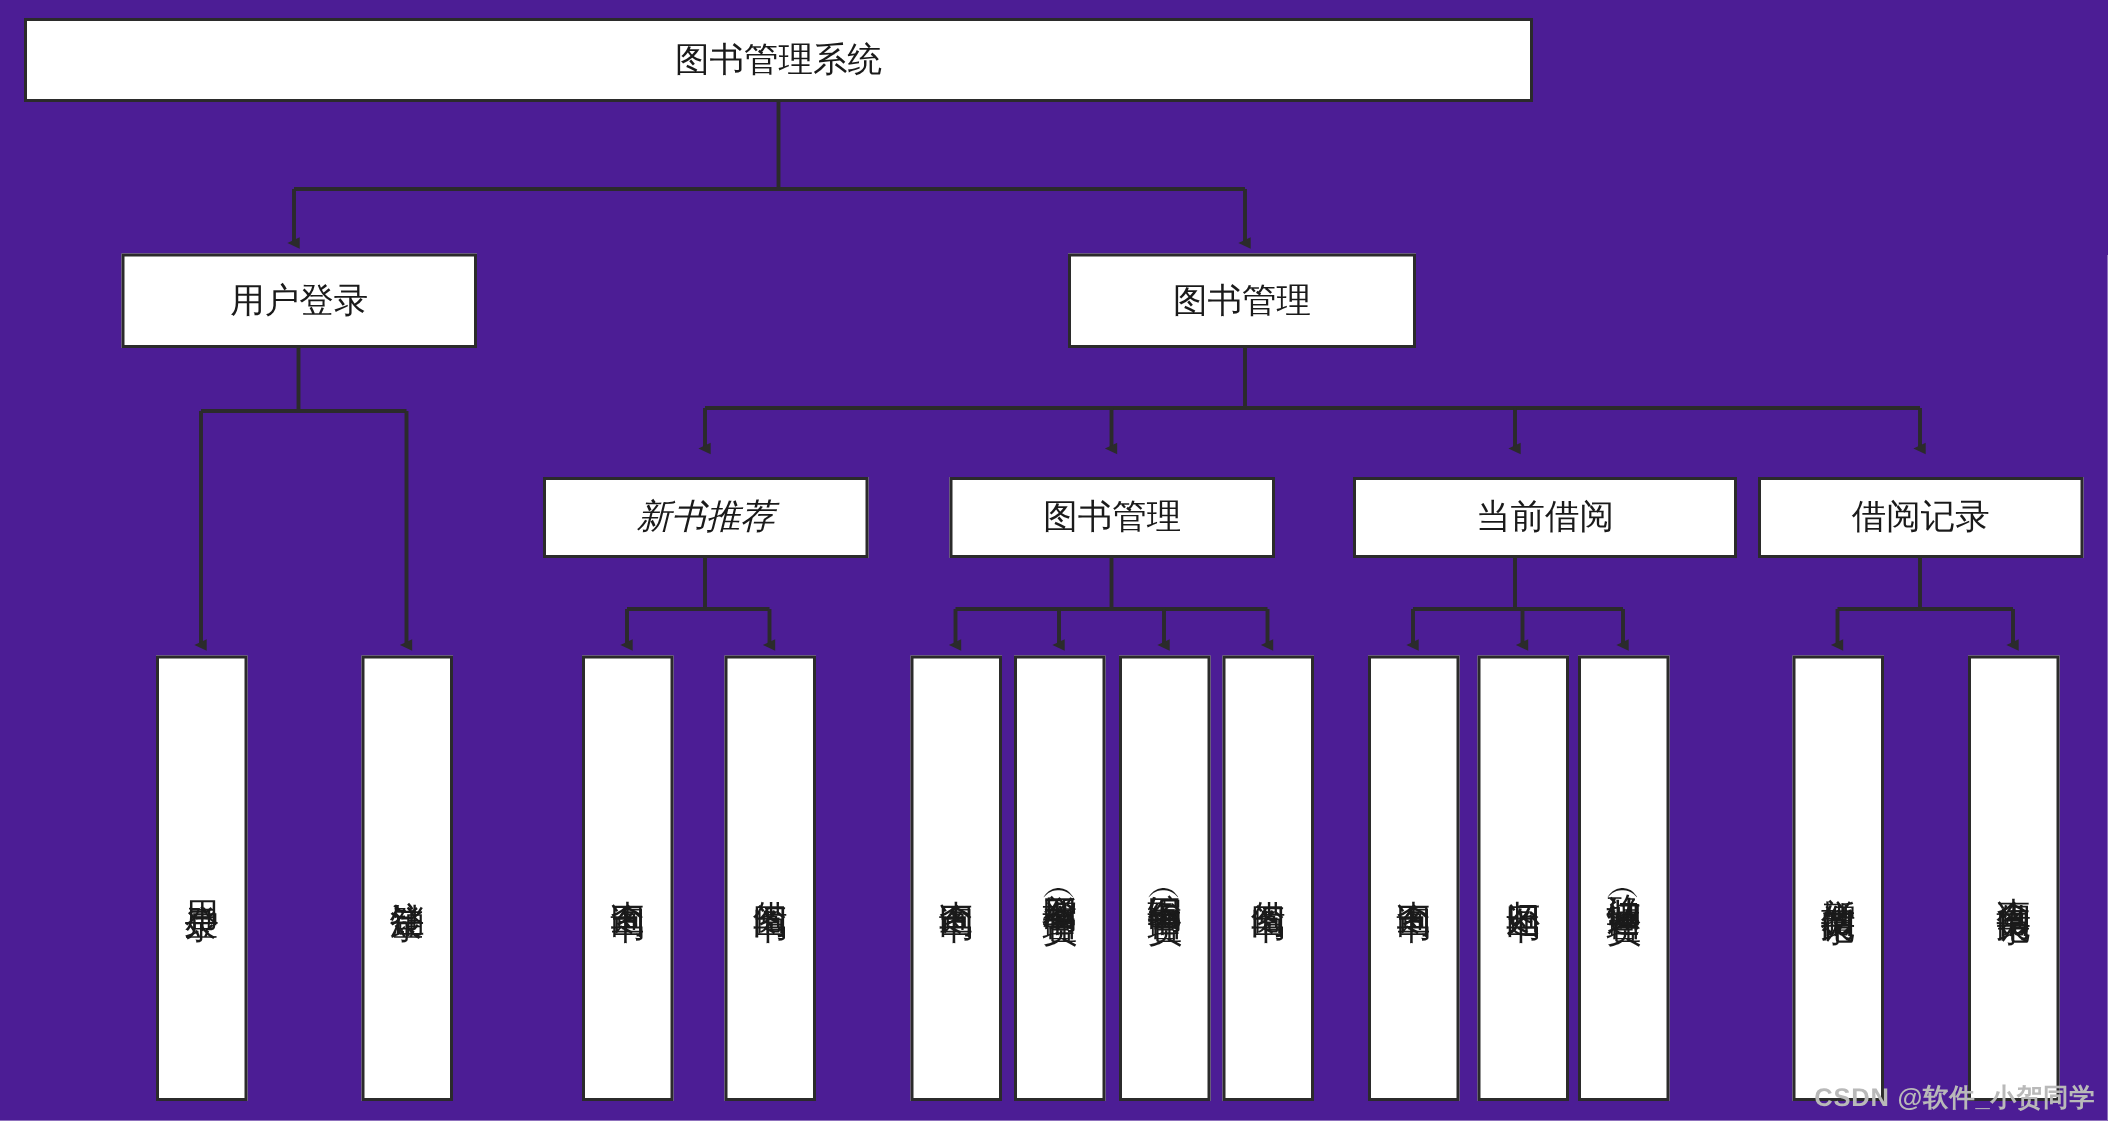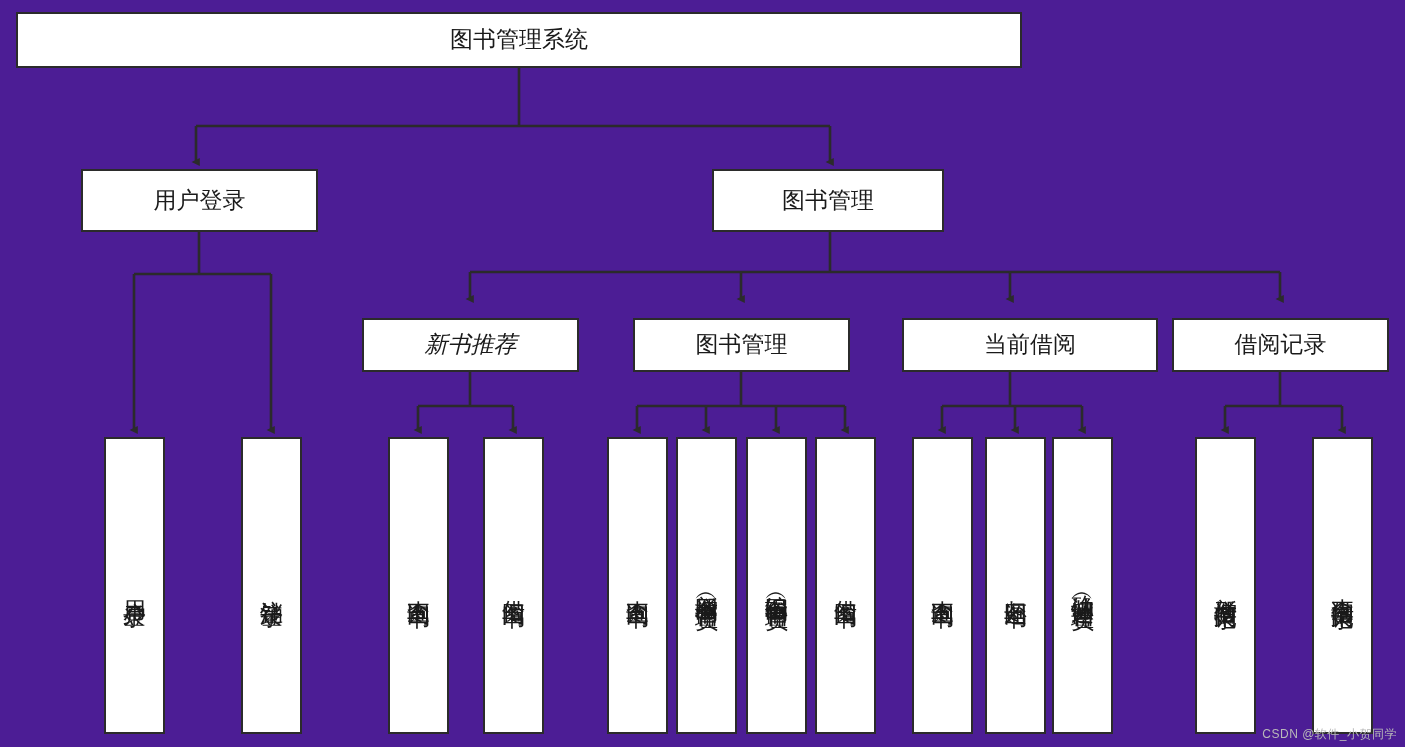--- a/index.html
+++ b/index.html
@@ -55,25 +55,26 @@
     writing-mode: vertical-rl;
     text-orientation: upright;
     font-size: 23px;
     letter-spacing: 2px;
     white-space: nowrap;
   }
   .watermark {
     position: absolute;
     right: 8px;
     bottom: 4px;
-    font-size: 12px;
+    font-size: 17px;
     color: #b9b9b9;
     letter-spacing: 0.5px;
     white-space: nowrap;
     pointer-events: none;
+    font-weight: bold;
   }
 </style>
 </head>
 <body>
 
 <div id="diagram-root">
 
   <svg id="diagram-svg" viewBox="0 0 1405 747" xmlns="http://www.w3.org/2000/svg">
     <defs>
       <marker id="arrowhead" markerWidth="9" markerHeight="9" refX="4.5" refY="4.2" orient="auto" markerUnits="userSpaceOnUse">

